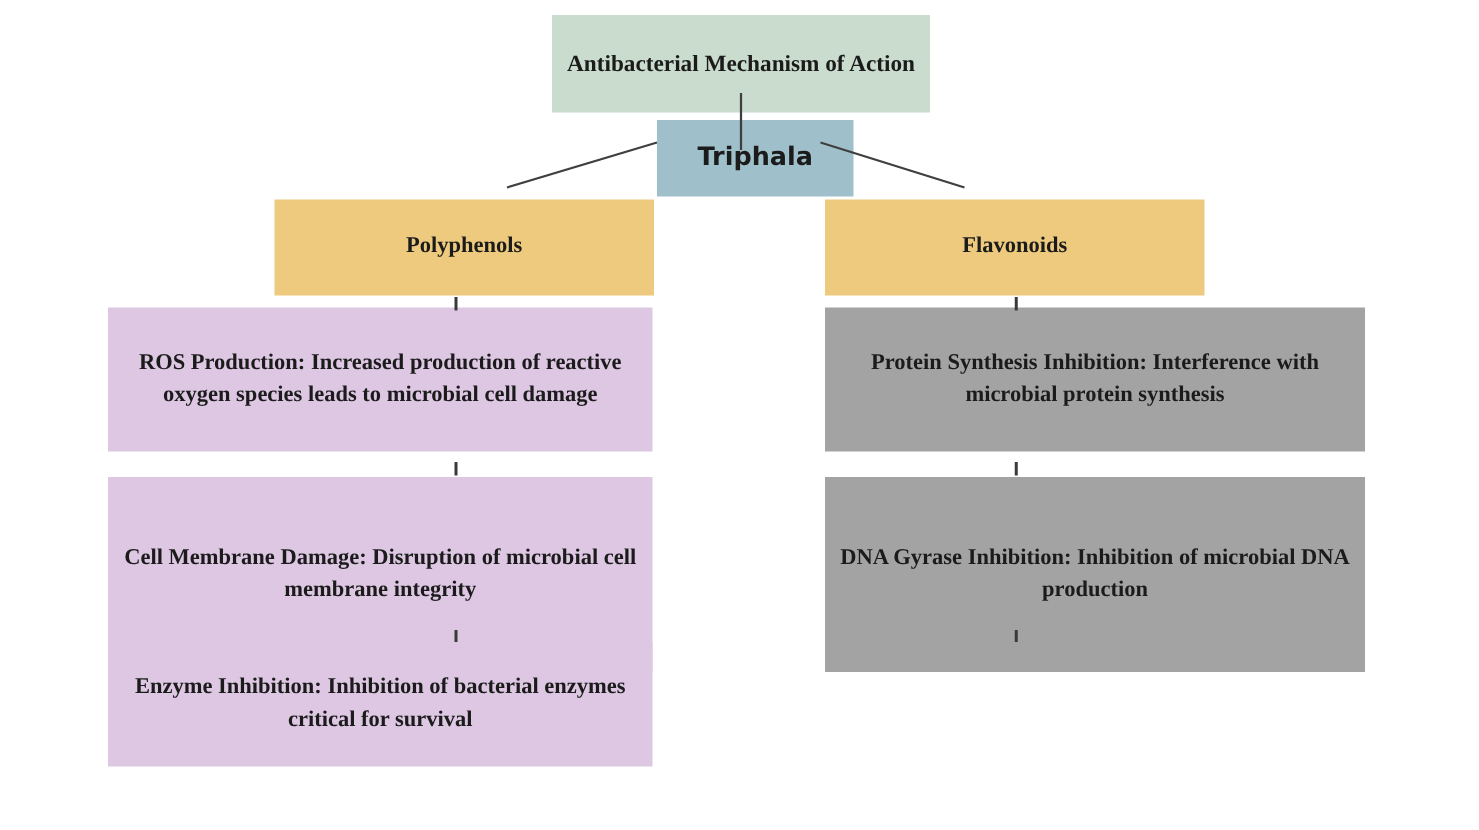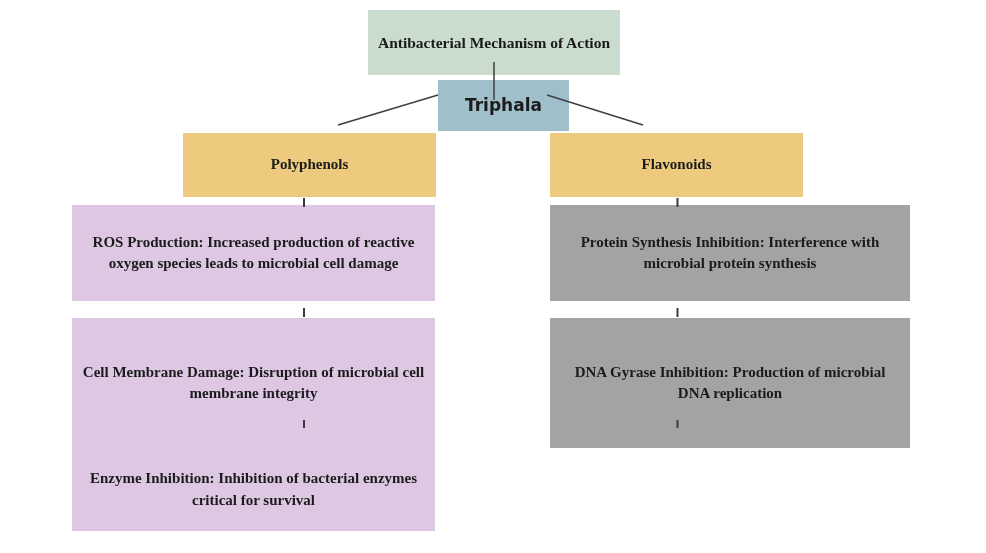--- a/index.html
+++ b/index.html
@@ -46,21 +46,21 @@
   .node-branch.left  { left: 183px; }
   .node-branch.right { left: 550px; justify-content: center; }
   .node-mech {
     font-size: 15px;
     padding: 6px 10px;
   }
   .node-mech.left  { left: 72px;  width: 363px; background: #ddc7e3; }
   .node-mech.right { left: 550px; width: 360px; background: #a3a3a3; }
   .row-1 { top: 205px; height: 96px; }
   .row-2 { top: 318px; height: 130px; }
-  .row-3 { top: 448px; height: 83px; }
+  .row-3 { top: 428px; height: 83px; }
   .connectors {
     position: absolute;
     left: 0; top: 0;
     width: 986px; height: 553px;
     pointer-events: none;
   }
 </style>
 </head>
 <body>
 
@@ -92,21 +92,21 @@
 
   <div class="node node-mech left row-3">
     <span>Enzyme Inhibition: Inhibition of bacterial enzymes critical for survival</span>
   </div>
 
   <div class="node node-mech right row-1">
     <span>Protein Synthesis Inhibition: Interference with microbial protein synthesis</span>
   </div>
 
   <div class="node node-mech right row-2">
-    <span>DNA Gyrase Inhibition: Production of microbial DNA replication</span>
+    <span>DNA Gyrase Inhibition: Inhibition of microbial DNA production</span>
   </div>
 
 
   <svg class="connectors" viewBox="0 0 986 553" xmlns="http://www.w3.org/2000/svg">
     <line x1="494" y1="62" x2="494" y2="100" stroke="#3f3f3f" stroke-width="1.5"></line>
     <line x1="438" y1="95" x2="338" y2="125" stroke="#3f3f3f" stroke-width="1.5"></line>
     <line x1="547" y1="95" x2="643" y2="125" stroke="#3f3f3f" stroke-width="1.5"></line>
     <line x1="304" y1="198" x2="304" y2="207" stroke="#3a3a3a" stroke-width="2"></line>
     <line x1="304" y1="308" x2="304" y2="317" stroke="#3a3a3a" stroke-width="2"></line>
     <line x1="304" y1="420" x2="304" y2="428" stroke="#3a3a3a" stroke-width="2"></line>

